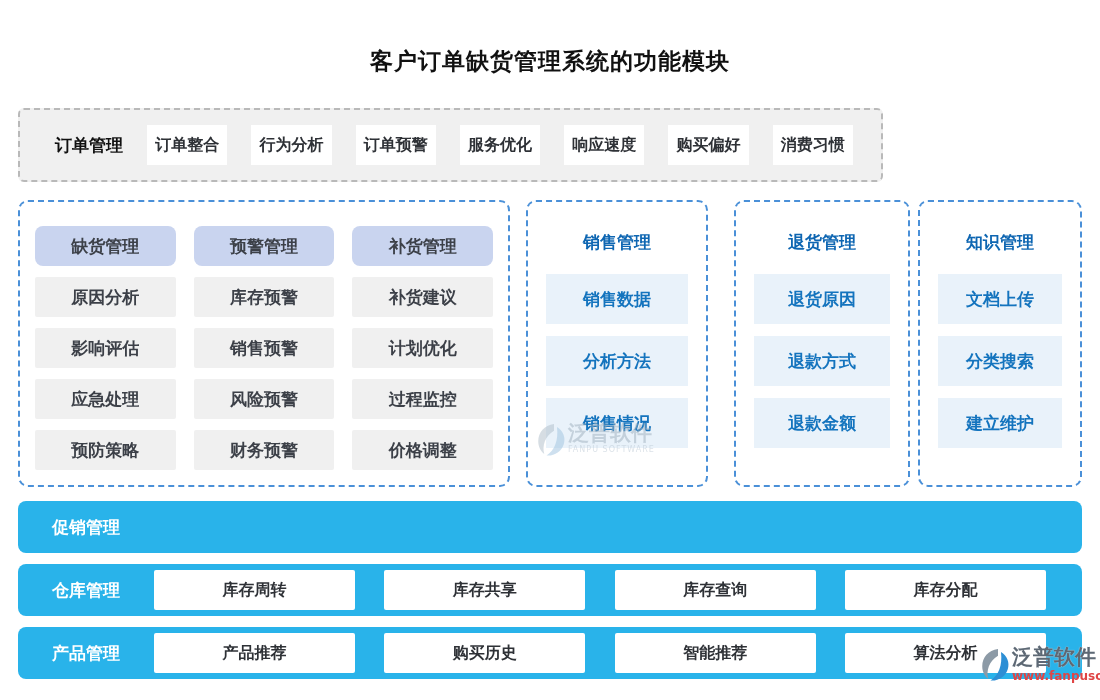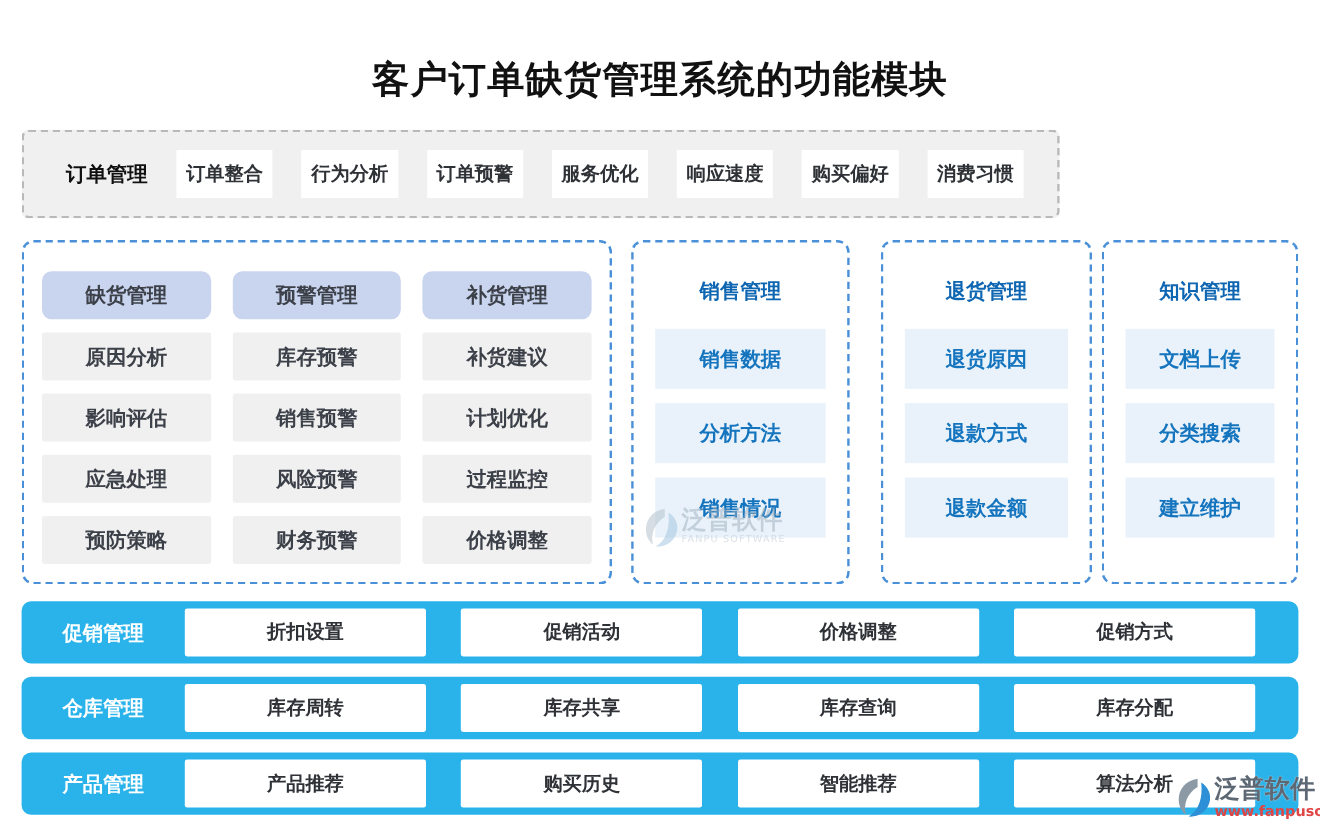--- a/index.html
+++ b/index.html
@@ -4,21 +4,21 @@
 <style>
   html,body{margin:0;padding:0;}
   body{
     width:1100px;height:700px;position:relative;background:#ffffff;
     font-family:"DejaVu Sans","Liberation Sans",sans-serif;
     overflow:hidden;
   }
   
   .title{
     position:absolute;top:46px;left:0;width:1100px;text-align:center;
-    font-size:31px;font-weight:bold;color:#111;letter-spacing:1px;
+    font-size:23px;font-weight:bold;color:#111;letter-spacing:1px;
   }
   
   .top-strip{
     position:absolute;left:18px;top:108px;width:865px;height:74px;
     box-sizing:border-box;background:#f0f0f0;
     border:2px dashed #b9b9b9;border-radius:6px;
     display:flex;align-items:center;padding:0 28px 0 35px;
   }
   .top-strip .row-label{
     flex:none;width:92px;font-size:17px;font-weight:bold;color:#101010;
@@ -142,26 +142,20 @@
 
 <div class="panel list-panel" id="panel-knowledge">
   <div class="p-head">知识管理</div>
   <div class="blue-item">文档上传</div>
   <div class="blue-item">分类搜索</div>
   <div class="blue-item">建立维护</div>
 </div>
 
 <div class="bar" id="bar-promo">
   <div class="bar-label">促销管理</div>
-  <div class="bar-btns">
-    <div class="white-btn">折扣设置</div>
-    <div class="white-btn">促销活动</div>
-    <div class="white-btn">价格调整</div>
-    <div class="white-btn">促销方式</div>
-  </div>
 </div>
 
 <div class="bar" id="bar-warehouse">
   <div class="bar-label">仓库管理</div>
   <div class="bar-btns">
     <div class="white-btn">库存周转</div>
     <div class="white-btn">库存共享</div>
     <div class="white-btn">库存查询</div>
     <div class="white-btn">库存分配</div>
   </div>

